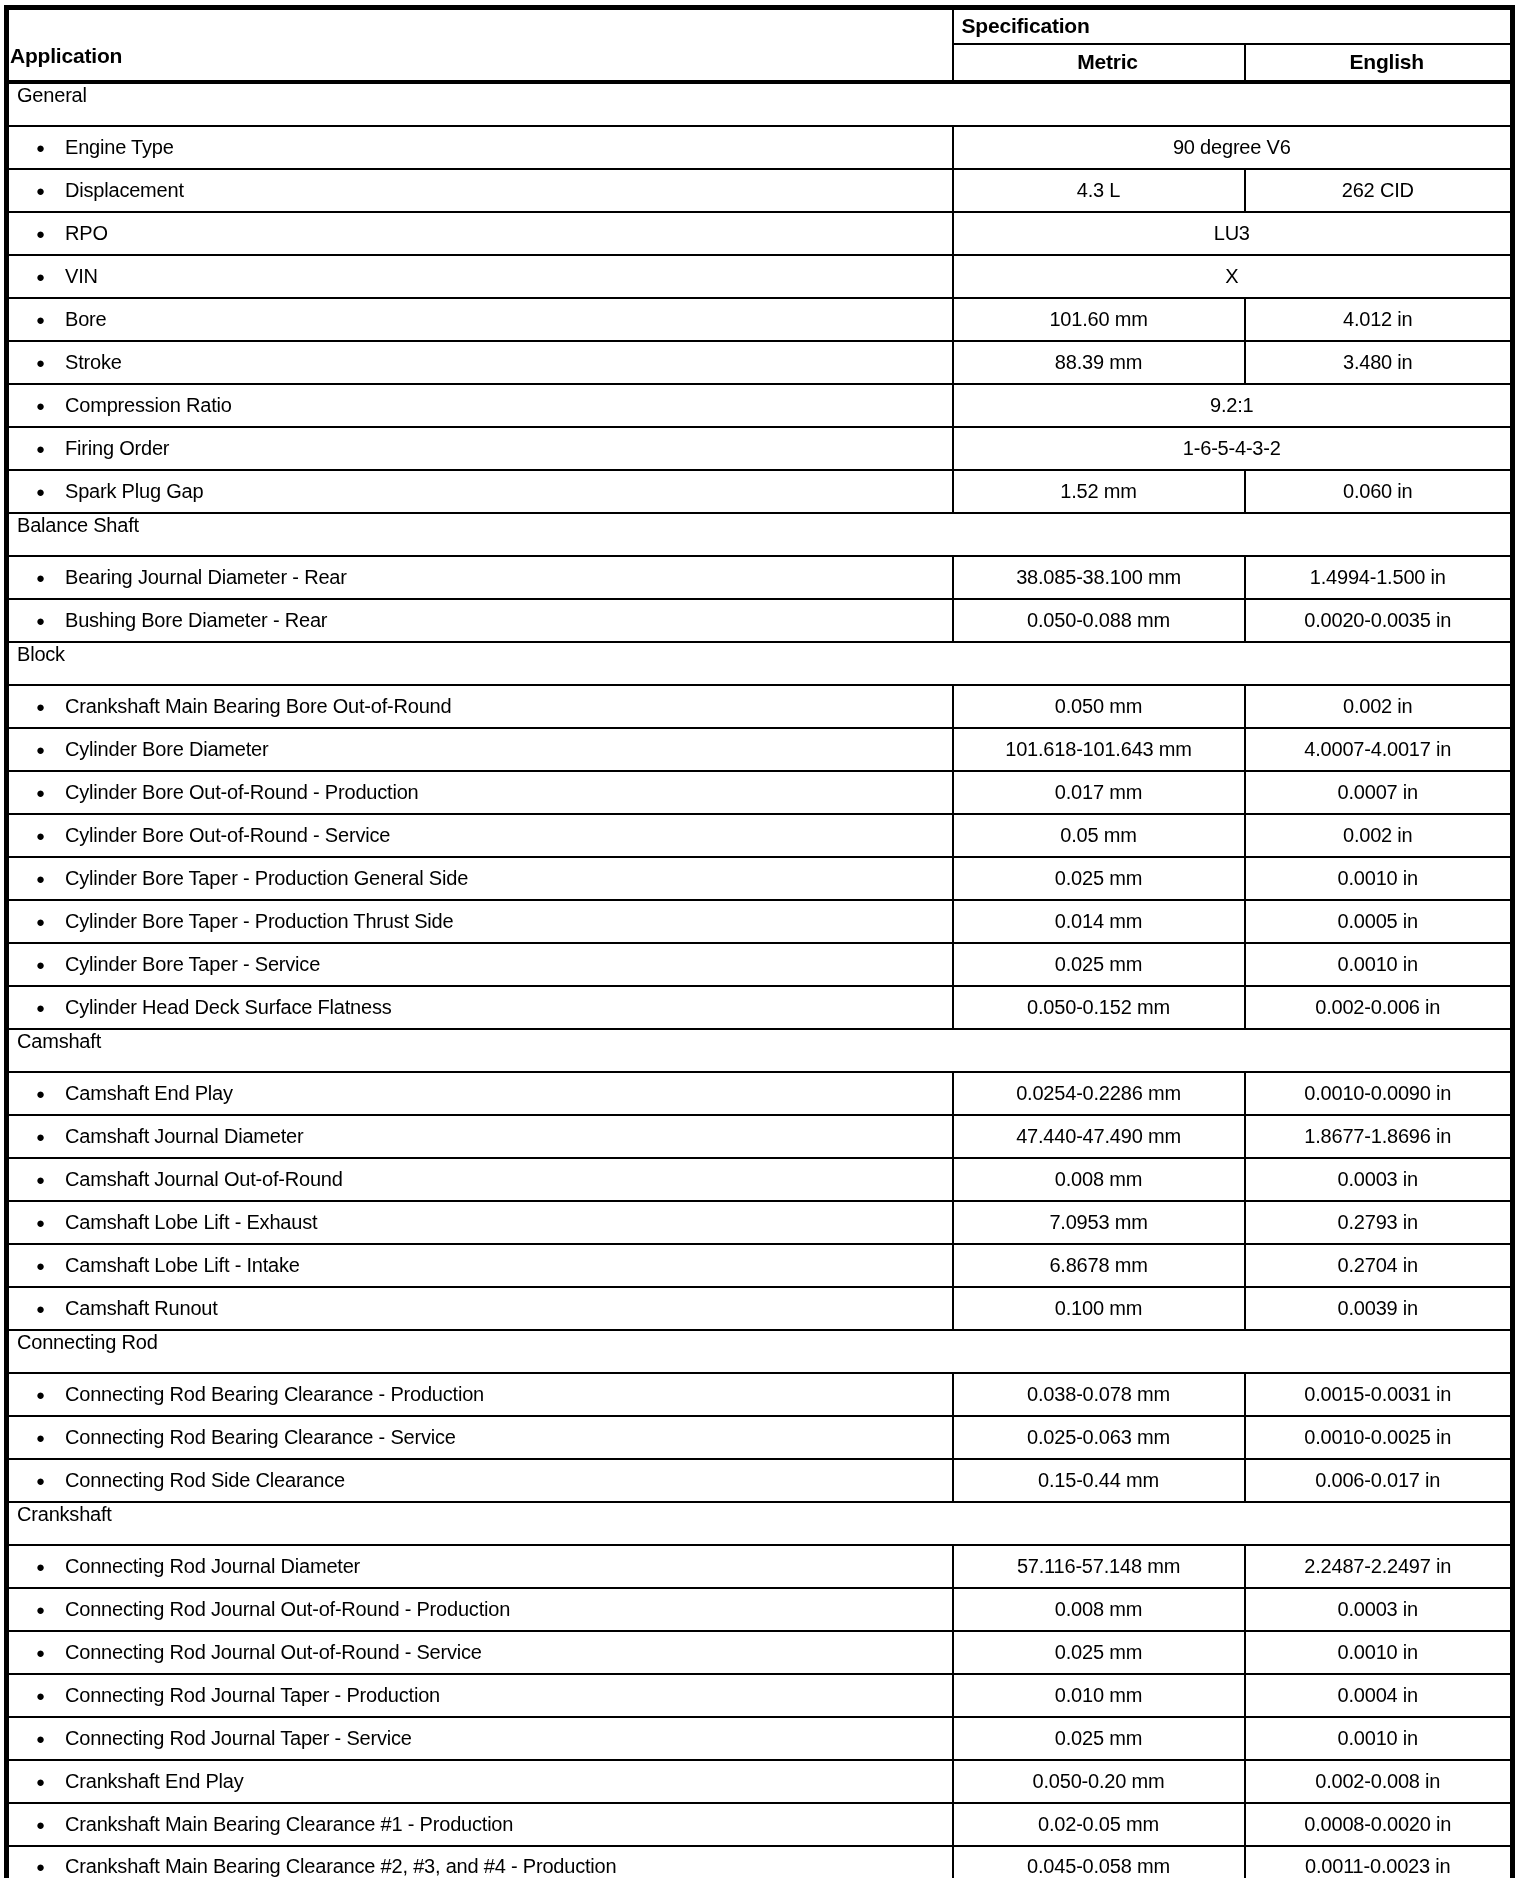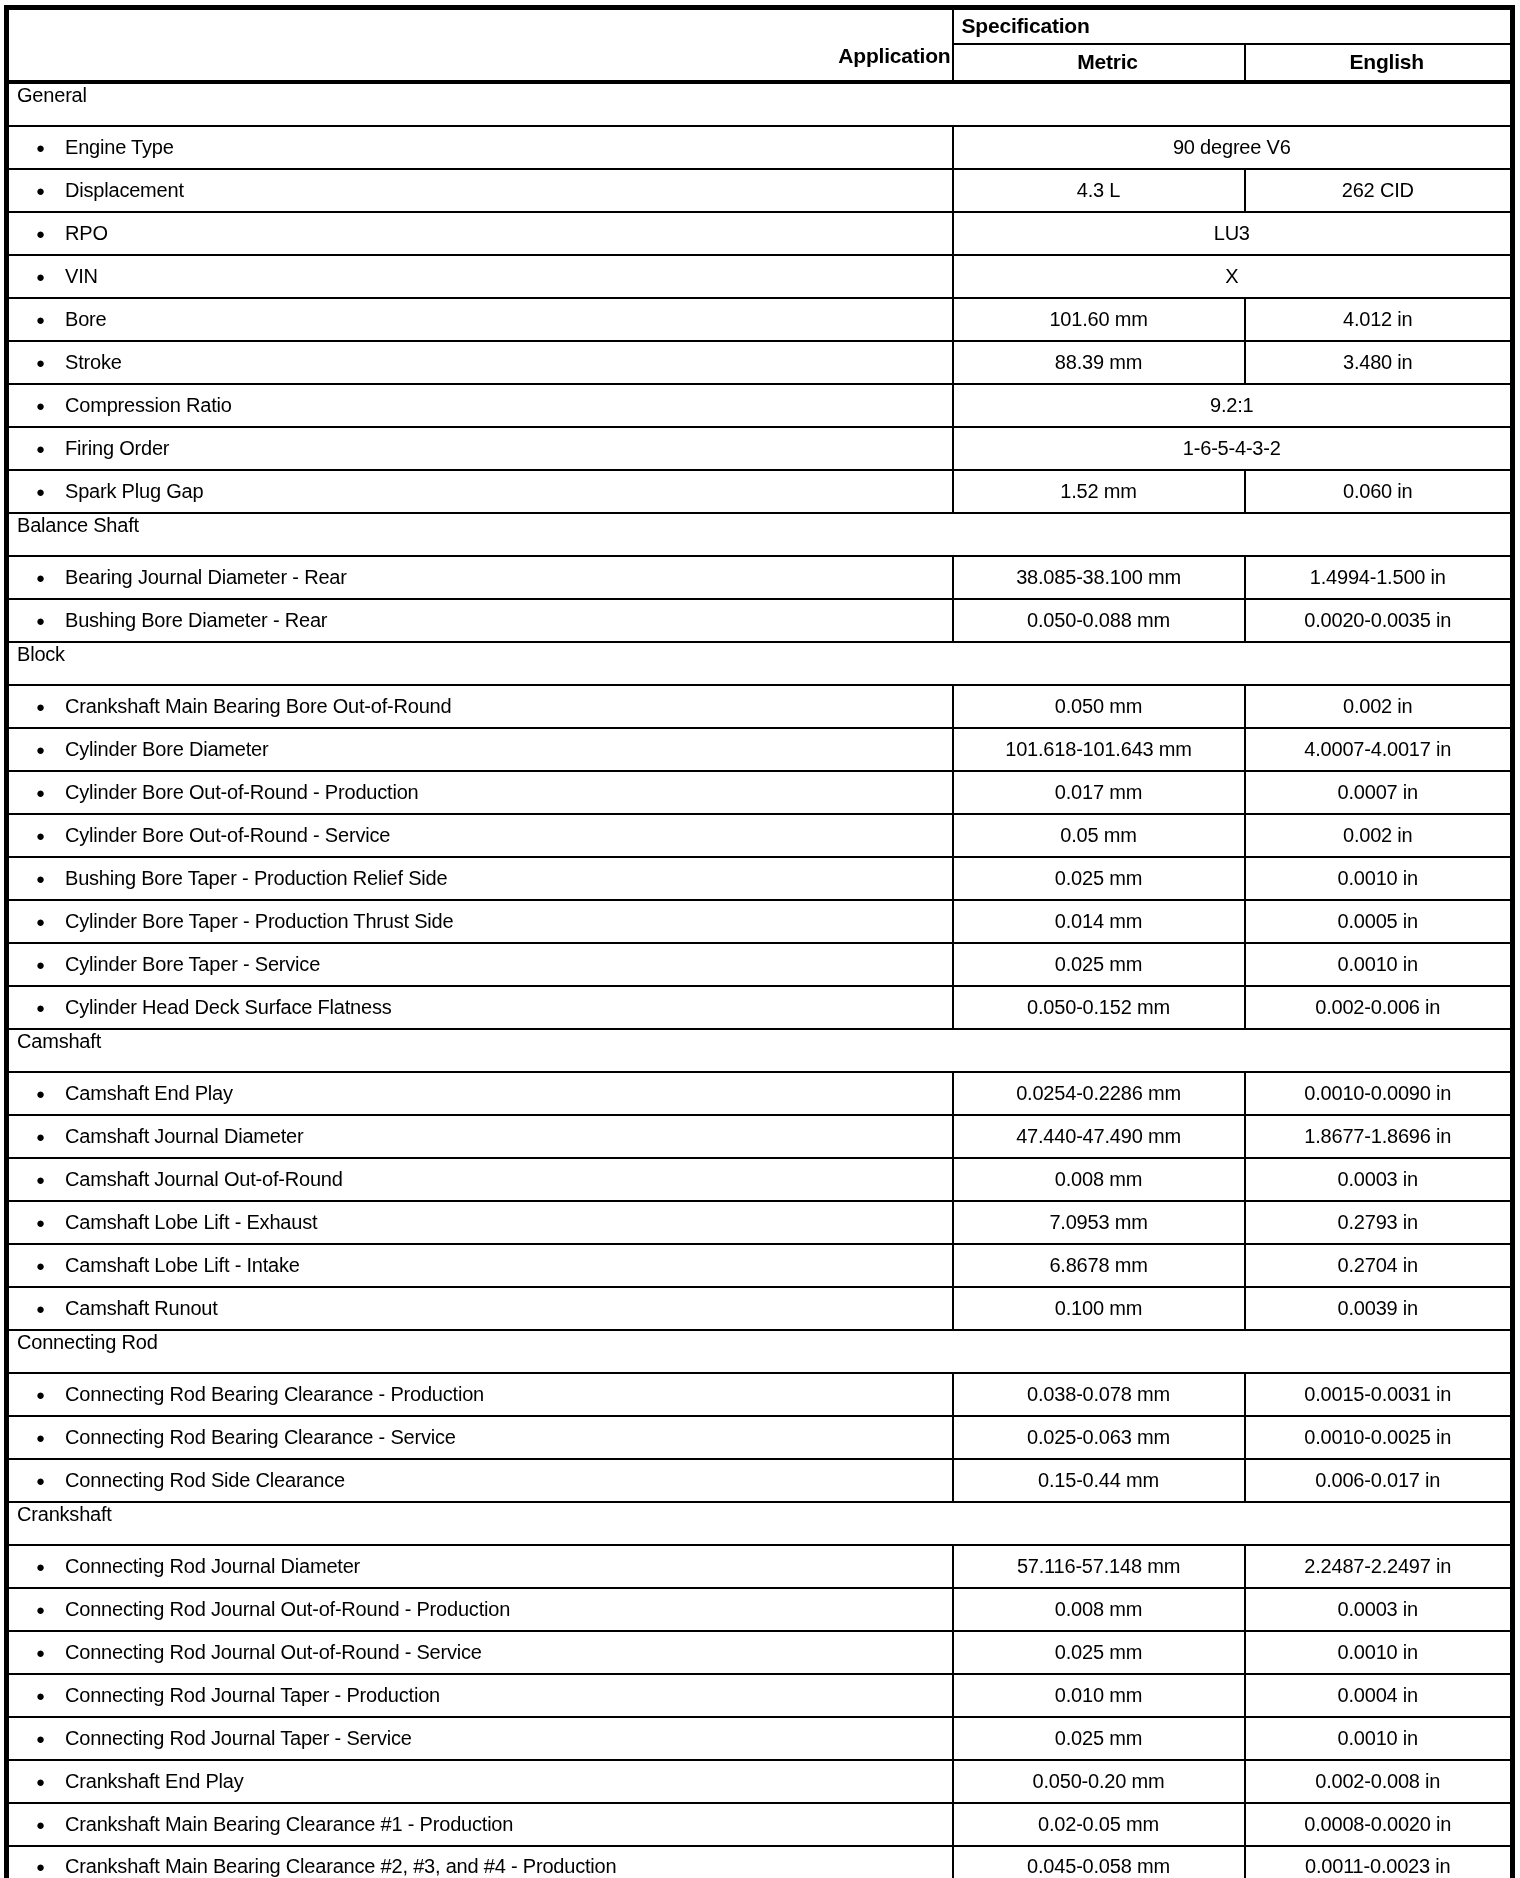--- a/index.html
+++ b/index.html
@@ -34,21 +34,21 @@
     white-space: nowrap;
   }
   thead { border-bottom: 4px solid #000; }
   thead th {
     font-weight: bold;
     font-size: 21px;
     letter-spacing: -0.2px;
     margin-top: 31px;
   }
   th.app-header {
-    text-align: right;
+    text-align: left;
     vertical-align: bottom;
     padding-bottom: 12px;
   }
   th.spec-header {
     text-align: left;
     vertical-align: middle;
     padding: 4px 8px;
     height: 36px;
   }
   th.unit-header {
@@ -179,21 +179,21 @@
           <td class="app-cell"><span class="bullet">●</span><span>Cylinder Bore Out-of-Round - Production</span></td>
           <td class="val">0.017 mm</td>
           <td class="val">0.0007 in</td>
         </tr>
         <tr class="data-row">
           <td class="app-cell"><span class="bullet">●</span><span>Cylinder Bore Out-of-Round - Service</span></td>
           <td class="val">0.05 mm</td>
           <td class="val">0.002 in</td>
         </tr>
         <tr class="data-row">
-          <td class="app-cell"><span class="bullet">●</span><span>Bushing Bore Taper - Production Relief Side</span></td>
+          <td class="app-cell"><span class="bullet">●</span><span>Cylinder Bore Taper - Production General Side</span></td>
           <td class="val">0.025 mm</td>
           <td class="val">0.0010 in</td>
         </tr>
         <tr class="data-row">
           <td class="app-cell"><span class="bullet">●</span><span>Cylinder Bore Taper - Production Thrust Side</span></td>
           <td class="val">0.014 mm</td>
           <td class="val">0.0005 in</td>
         </tr>
         <tr class="data-row">
           <td class="app-cell"><span class="bullet">●</span><span>Cylinder Bore Taper - Service</span></td>

